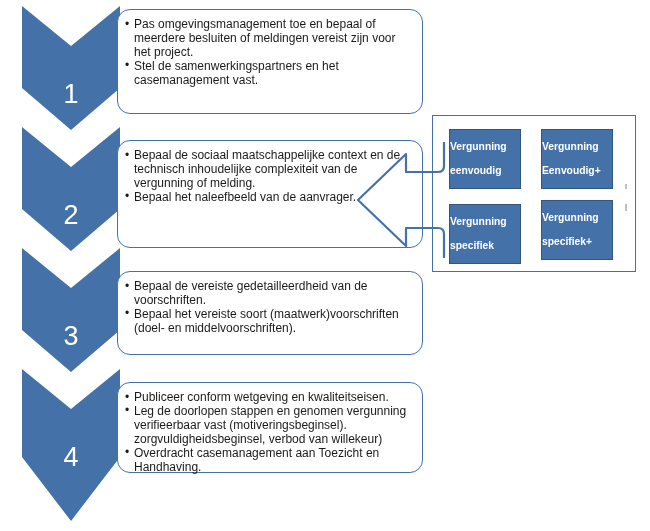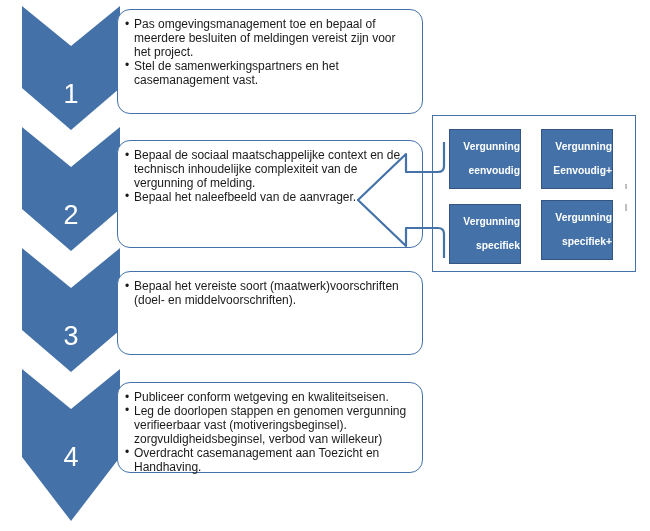--- a/index.html
+++ b/index.html
@@ -21,21 +21,21 @@
   .tbox li{position:relative;padding-left:9px;margin:0 0 0 0;
            font-size:12px;line-height:13.9px;color:#1a1a1a;}
   .tbox li:before{content:"\2022";position:absolute;left:0;top:-0.5px;
            font-size:12px;line-height:13.9px;color:#1a1a1a;}
 
   
   .panel{position:absolute;border:1.5px solid #4472a8;background:#ffffff;
          box-sizing:border-box;}
   .pbox{position:absolute;background:#4472a8;border:1.4px solid #32567f;
         box-sizing:border-box;display:flex;flex-direction:column;
-        align-items:flex-end;justify-content:center;color:#ffffff;
+        align-items:flex-start;justify-content:center;color:#ffffff;
         font-size:10.3px;font-weight:700;line-height:1;text-align:center;}
   .pbox span{display:block;}
   .pbox span:first-child{margin-bottom:13px;}
 
   
   .callout{position:absolute;left:340px;top:128px;width:132px;height:144px;}
 
   
   .speck{position:absolute;background:#8b8b8b;opacity:.55;}
 </style>
@@ -81,20 +81,21 @@
 
   <div class="tbox" style="left:117px;top:140px;width:306px;height:108px;padding:8px 10px 0 7px;">
     <ul>
       <li>Bepaal de sociaal maatschappelijke context en de technisch inhoudelijke complexiteit van de vergunning of melding.</li>
       <li>Bepaal het naleefbeeld van de aanvrager.</li>
     </ul>
   </div>
 
   <div class="tbox" style="left:117px;top:271px;width:306px;height:84px;padding:8px 10px 0 7px;">
     <ul>
+      <li>Bepaal de vereiste gedetailleerdheid  van de voorschriften.</li>
       <li>Bepaal het vereiste soort  (maatwerk)voorschriften (doel- en middelvoorschriften).</li>
     </ul>
   </div>
 
   <div class="tbox" style="left:117px;top:382px;width:306px;height:91px;padding:8px 10px 0 7px;">
     <ul>
       <li>Publiceer conform wetgeving en kwaliteitseisen.</li>
       <li>Leg de doorlopen stappen en genomen vergunning verifieerbaar vast (motiveringsbeginsel). zorgvuldigheidsbeginsel, verbod van willekeur)</li>
       <li>Overdracht casemanagement aan Toezicht en Handhaving.</li>
     </ul>

